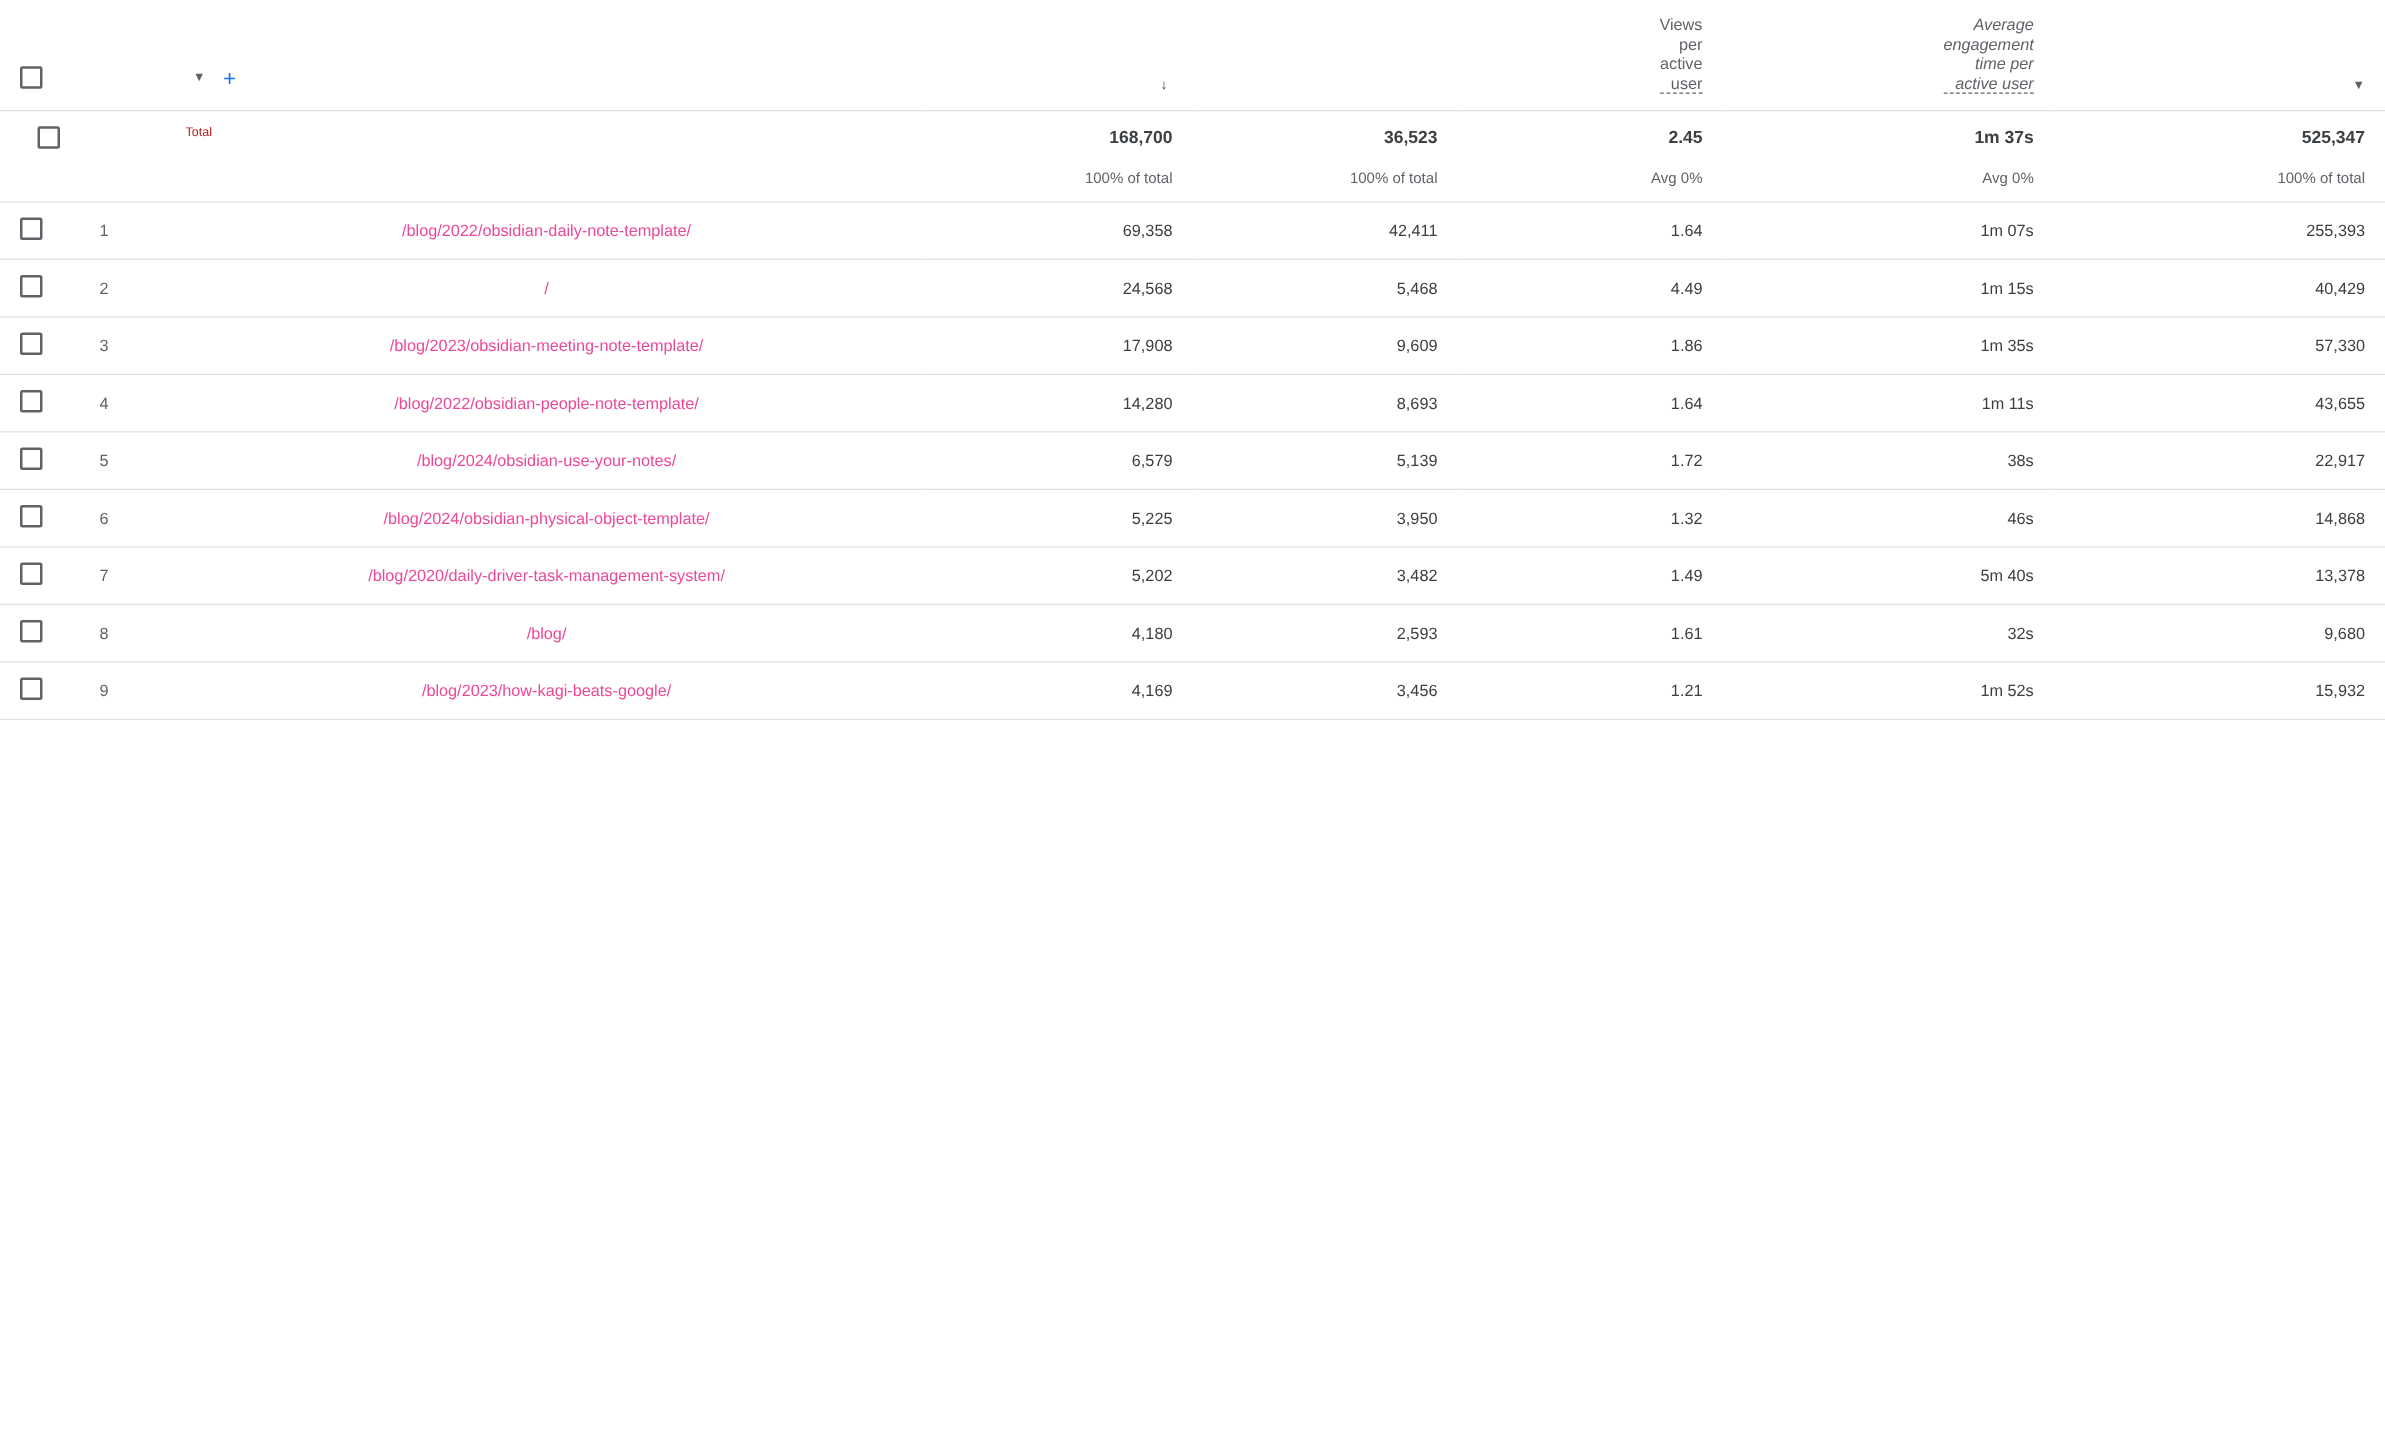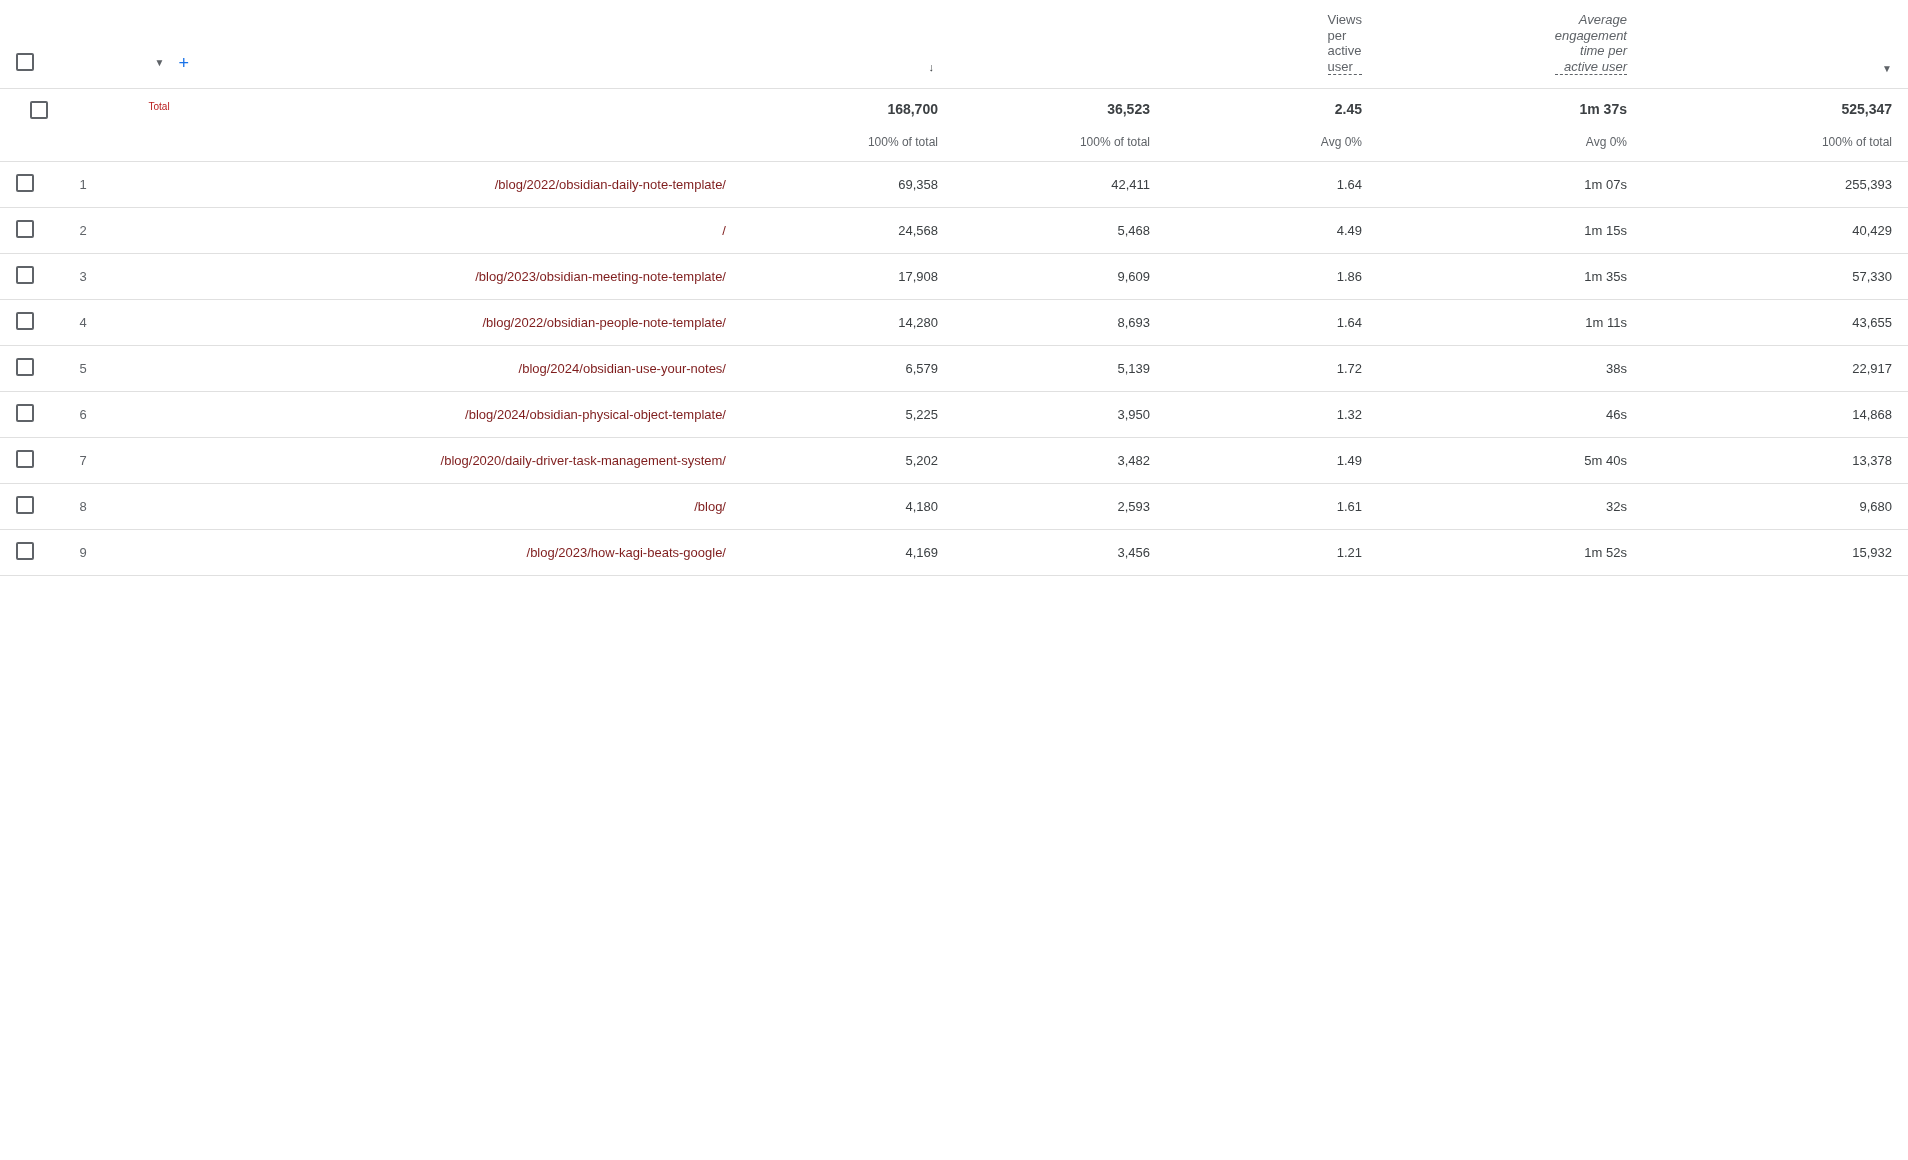--- a/index.html
+++ b/index.html
@@ -96,22 +96,22 @@
       vertical-align: middle;
       font-size: 13px;
       color: #3c4043;
     }
     tr.data-row td.col-check-cell,
     tr.data-row td.col-num-cell {
       text-align: left;
       color: #5f6368;
     }
     tr.data-row td.col-page-cell {
-      text-align: right;
-      color: #7f1d1d;
+      text-align: center;
+      color: #ec4899;
       font-size: 13px;
     }
 
     
     .checkbox {
       width: 18px;
       height: 18px;
       border: 2px solid #5f6368;
       border-radius: 2px;
       display: inline-block;
@@ -187,21 +187,21 @@
         <th>
           <span class="col-sort-indicator">
             <span class="sort-arrow">↓</span>
             <span></span>
           </span>
         </th>
         <th>
           <span class="dashed-underline"></span>
         </th>
         <th>
-          <span class="dashed-underline" style="text-align:left; display:inline-block;">
+          <span class="dashed-underline" style="text-align:right; display:inline-block;">
             Views<br>per<br>active<br>user
           </span>
         </th>
         <th>
           <span class="dashed-underline" style="text-align:right; display:inline-block;font-style:italic;">
             Average<br>engagement<br>time per<br>active user
           </span>
         </th>
         <th>
           <div class="event-count-header">

